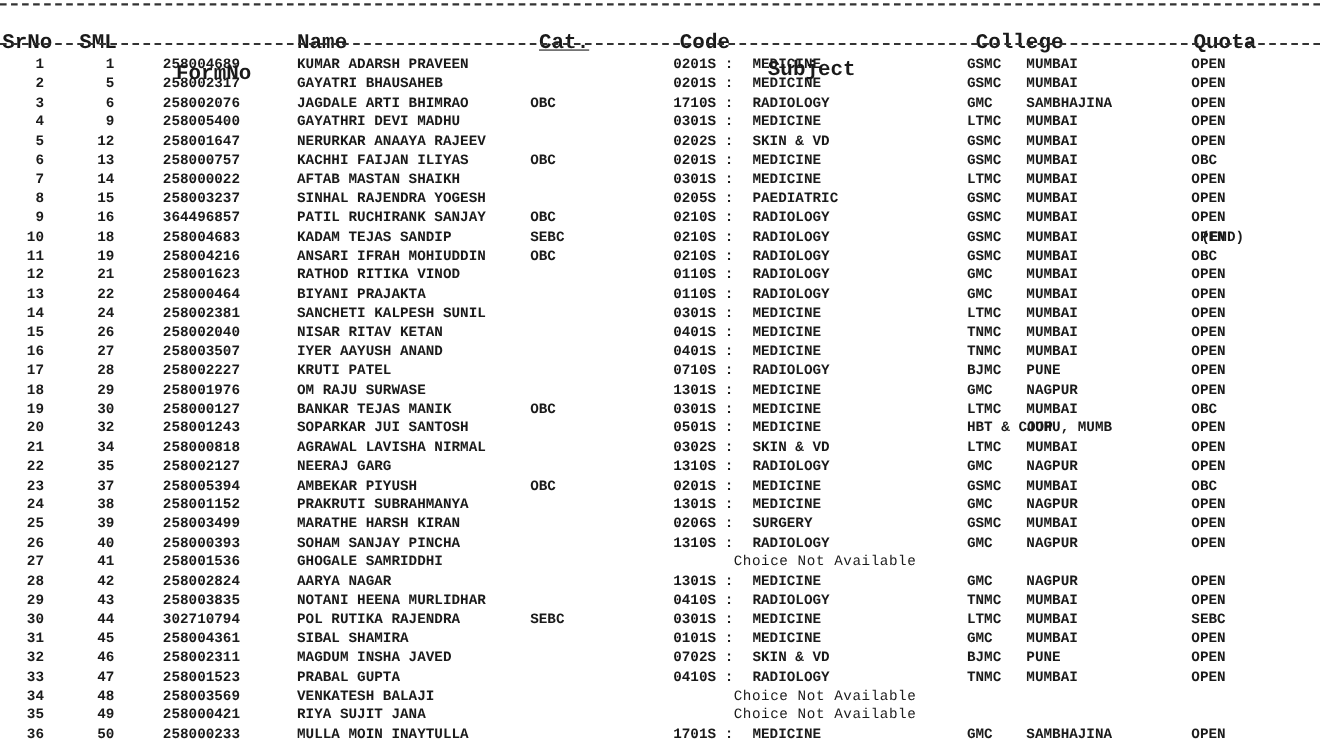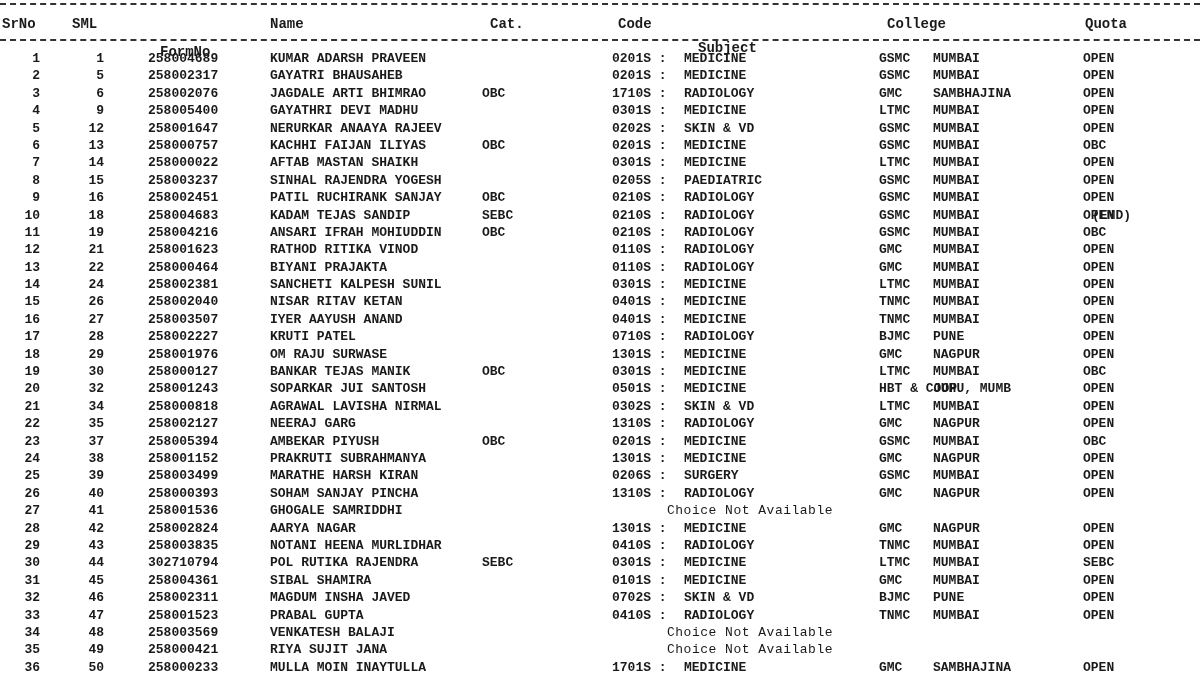--- a/index.html
+++ b/index.html
@@ -1,37 +1,37 @@
 <!DOCTYPE html>
 <html><head>
 <meta charset="utf-8">
 <style>
   html, body { margin:0; padding:0; background:#ffffff; }
   body { width:1200px; height:675px; overflow:hidden; position:relative;
          font-family:"Liberation Mono","DejaVu Sans Mono",monospace; color:#1a1a1a; }
   .dash { position:absolute; left:0; width:1200px; height:0; border-top:2px dashed #333; }
-  .hdr { position:absolute; top:16px; left:0; width:1200px; height:20px;
-         font-size:14px; font-weight:bold; }
+  .hdr { position:absolute; top:28px; left:0; width:1200px; height:20px;
+         font-size:19px; font-weight:bold; }
   .hdr span, .row span { position:absolute; white-space:pre; }
   #rows { position:absolute; top:50px; left:0; width:1200px; }
   .row { position:relative; height:17.4px; font-size:13px; font-weight:bold; line-height:17px; }
   .c-sr { left:0; width:40px; text-align:right; }
   .c-sml { left:62px; width:42px; text-align:right; }
   .c-form { left:148px; }
   .c-name { left:270px; }
   .c-cat { left:482px; }
   .c-code { left:612px; }
   .c-subj { left:684px; }
   .c-na { left:667px; font-weight:normal; letter-spacing:0.5px; }
   .c-coll { left:879px; }
   .c-city { left:933px; }
   .c-quota { left:1083px; }
   .c-note { left:1092px; }
   .h-sr { left:2px; } .h-sml { left:72px; } .h-form { left:160px;margin-top:28px; } .h-name { left:270px; }
-  .h-cat { left:490px; } .h-code { left:618px; } .h-subj { left:698px;margin-top:24px; }
+  .h-cat { left:490px;text-decoration:underline; } .h-code { left:618px; } .h-subj { left:698px;margin-top:24px; }
   .h-coll { left:887px; } .h-quota { left:1085px; }
 </style>
 </head>
 <body>
 
 <div class="dash" style="top:3px;"></div>
 
 <div class="hdr">
   <span class="h-sr">SrNo</span>
   <span class="h-sml">SML</span>
@@ -163,21 +163,21 @@
     <span class="c-na"></span>
     <span class="c-coll">GSMC</span>
     <span class="c-city">MUMBAI</span>
     <span class="c-quota">OPEN</span>
     <span class="c-note"></span>
   </div>
 
   <div class="row">
     <span class="c-sr">9</span>
     <span class="c-sml">16</span>
-    <span class="c-form">258002451</span>
+    <span class="c-form">364496857</span>
     <span class="c-name">PATIL RUCHIRANK SANJAY</span>
     <span class="c-cat">OBC</span>
     <span class="c-code">0210S :</span>
     <span class="c-subj">RADIOLOGY</span>
     <span class="c-na"></span>
     <span class="c-coll">GSMC</span>
     <span class="c-city">MUMBAI</span>
     <span class="c-quota">OPEN</span>
     <span class="c-note"></span>
   </div>

